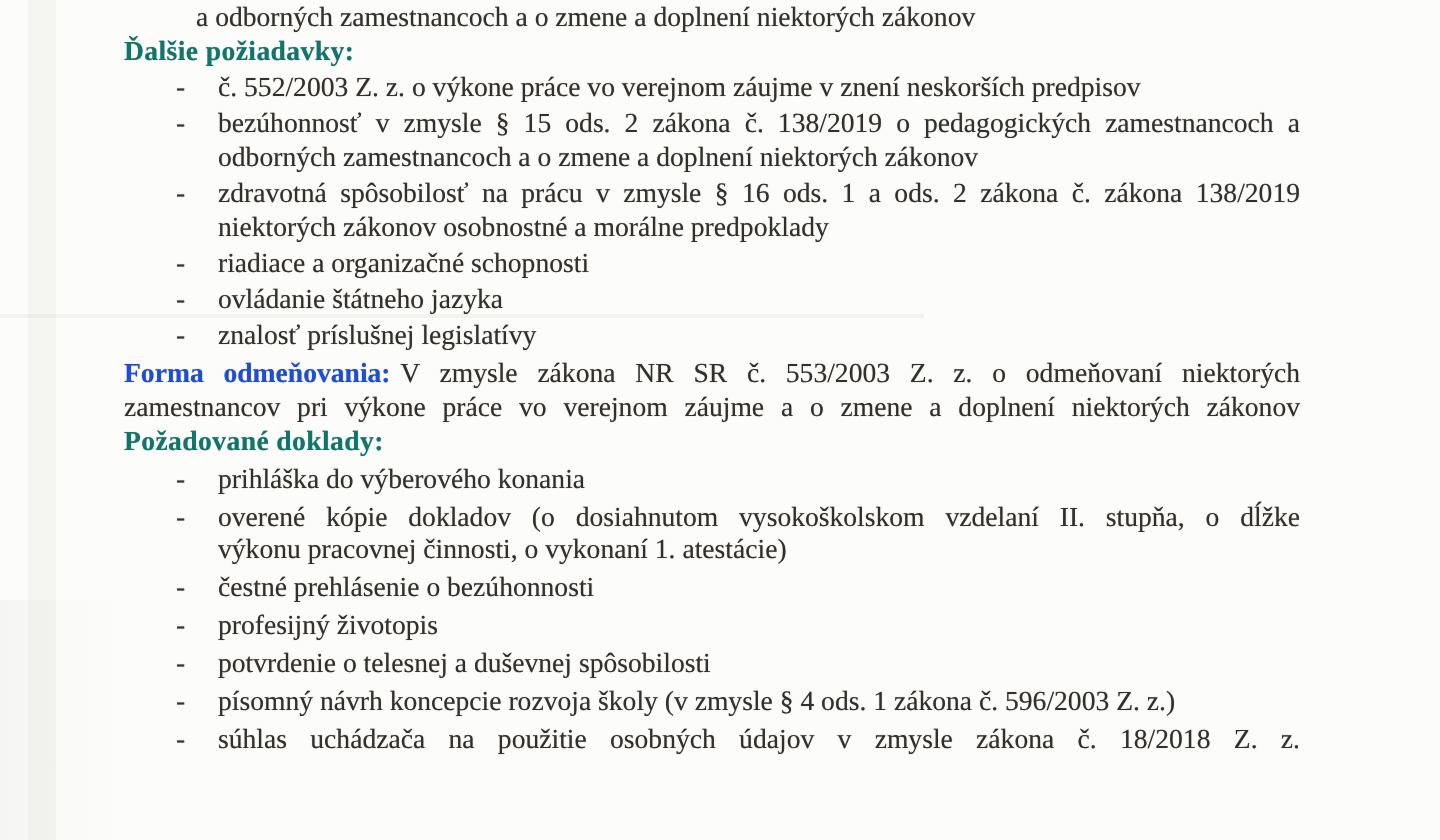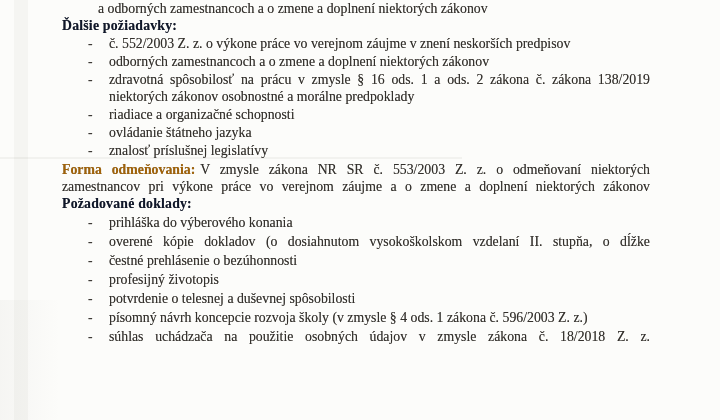--- a/index.html
+++ b/index.html
@@ -26,23 +26,23 @@
     position: absolute; left: 0; top: 157px; width: 462px; height: 2px;
     background: rgba(110,108,100,0.07); pointer-events: none;
   }
   .scan-shade-bottom {
     position: absolute; left: 0; bottom: 0; width: 60px; height: 120px;
     background: linear-gradient(90deg, rgba(120,118,108,0.05), rgba(120,118,108,0));
     pointer-events: none;
   }
   .line { line-height: 17px; white-space: normal; }
   .j { text-align: justify; text-align-last: justify; }
-  .b { font-weight: 700; color: #a16207; }
+  .b { font-weight: 700; color: #1d4ed8; }
   .lead { margin-left: 36px; }
-  .heading { font-weight: 700; color: #0f172a; line-height: 17px; letter-spacing: 0.2px; }
+  .heading { font-weight: 700; color: #0f766e; line-height: 17px; letter-spacing: 0.2px; }
   .list { list-style: none; }
   .item { position: relative; padding-left: 47px; margin-top: 1px; }
   .dash {
     position: absolute; left: 26px; top: 0; width: 14px;
     line-height: 17px; color: #3a3733;
   }
   .para { margin-top: 2px; }
   .rest { margin-left: 0.35em; }
   .docs .item { margin-top: 3px; }
   .docs .line, .docs .dash { line-height: 16px; }
@@ -62,20 +62,21 @@
 
   <div class="list">
 
     <div class="item">
       <span class="dash">-</span>
       <div class="line">č. 552/2003 Z. z. o výkone práce vo verejnom záujme v znení neskorších predpisov</div>
     </div>
 
     <div class="item">
       <span class="dash">-</span>
+      <div class="line j">bezúhonnosť v zmysle § 15 ods. 2 zákona č. 138/2019 o pedagogických zamestnancoch a</div>
       <div class="line">odborných zamestnancoch a o zmene a doplnení niektorých zákonov</div>
     </div>
 
     <div class="item">
       <span class="dash">-</span>
       <div class="line j">zdravotná spôsobilosť na prácu v zmysle § 16 ods. 1 a ods. 2 zákona č. zákona 138/2019</div>
       <div class="line">niektorých zákonov osobnostné a morálne predpoklady</div>
     </div>
 
     <div class="item">
@@ -107,20 +108,21 @@
   <div class="list docs">
 
     <div class="item">
       <span class="dash">-</span>
       <div class="line">prihláška do výberového konania</div>
     </div>
 
     <div class="item">
       <span class="dash">-</span>
       <div class="line j">overené kópie dokladov (o dosiahnutom vysokoškolskom vzdelaní II. stupňa, o dĺžke</div>
+      <div class="line">výkonu pracovnej činnosti, o vykonaní 1. atestácie)</div>
     </div>
 
     <div class="item">
       <span class="dash">-</span>
       <div class="line">čestné prehlásenie o bezúhonnosti</div>
     </div>
 
     <div class="item">
       <span class="dash">-</span>
       <div class="line">profesijný životopis</div>

